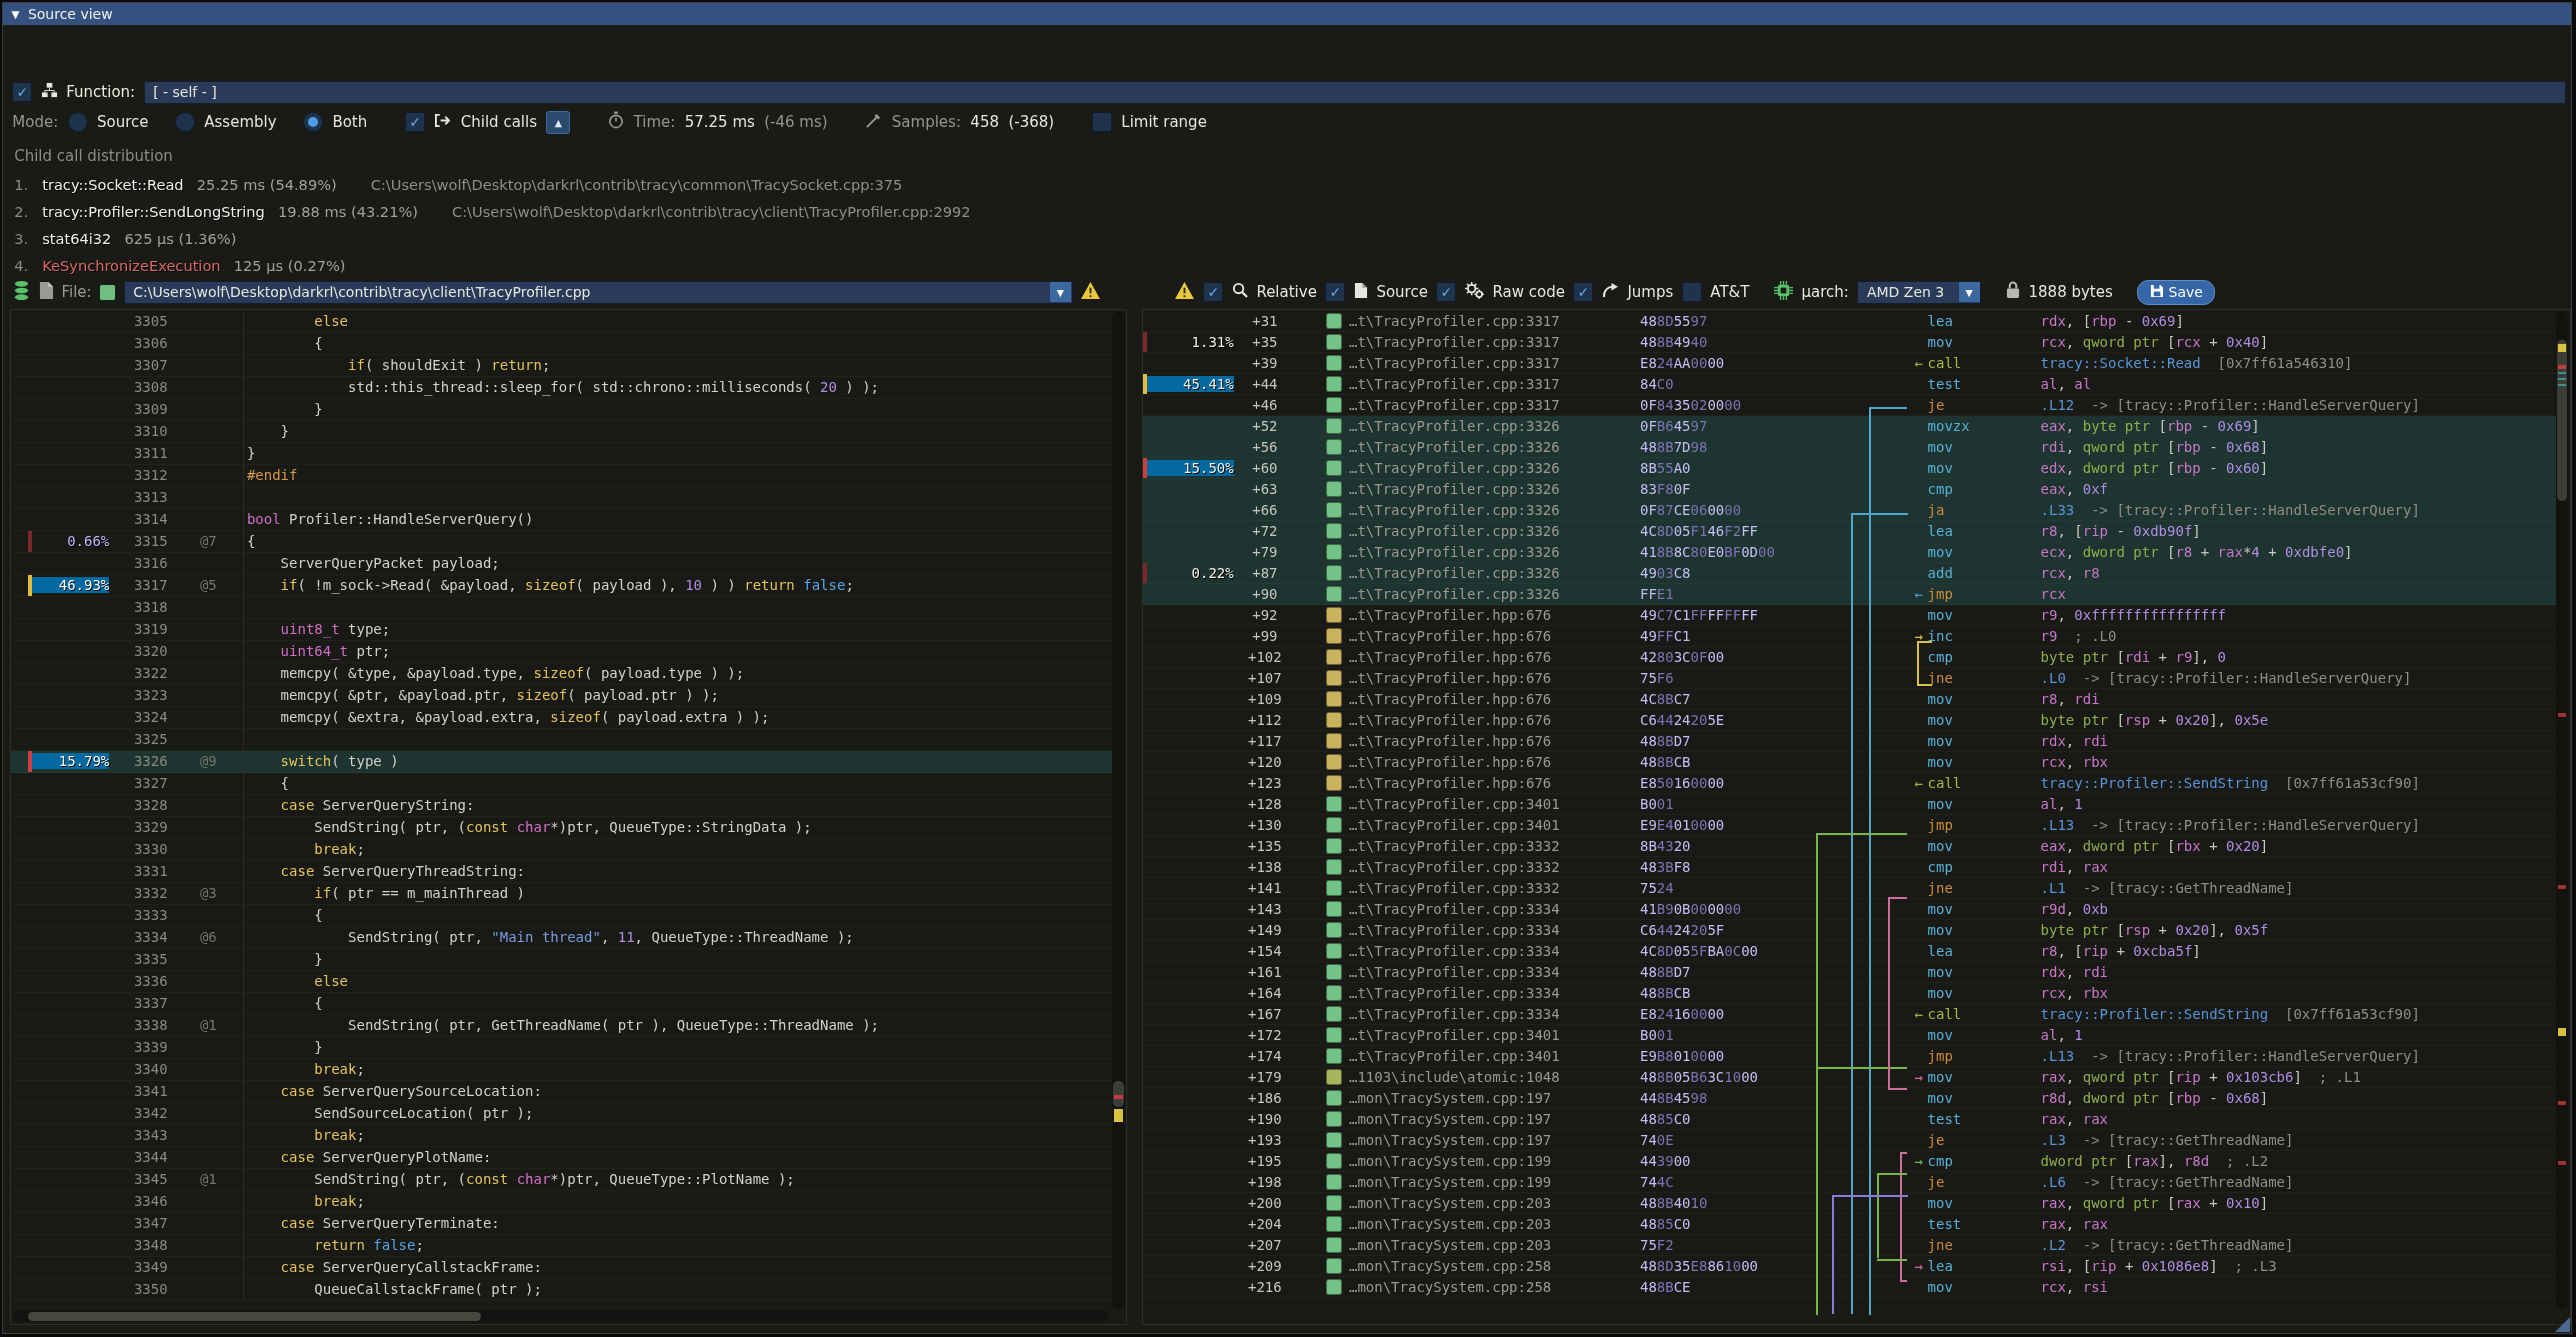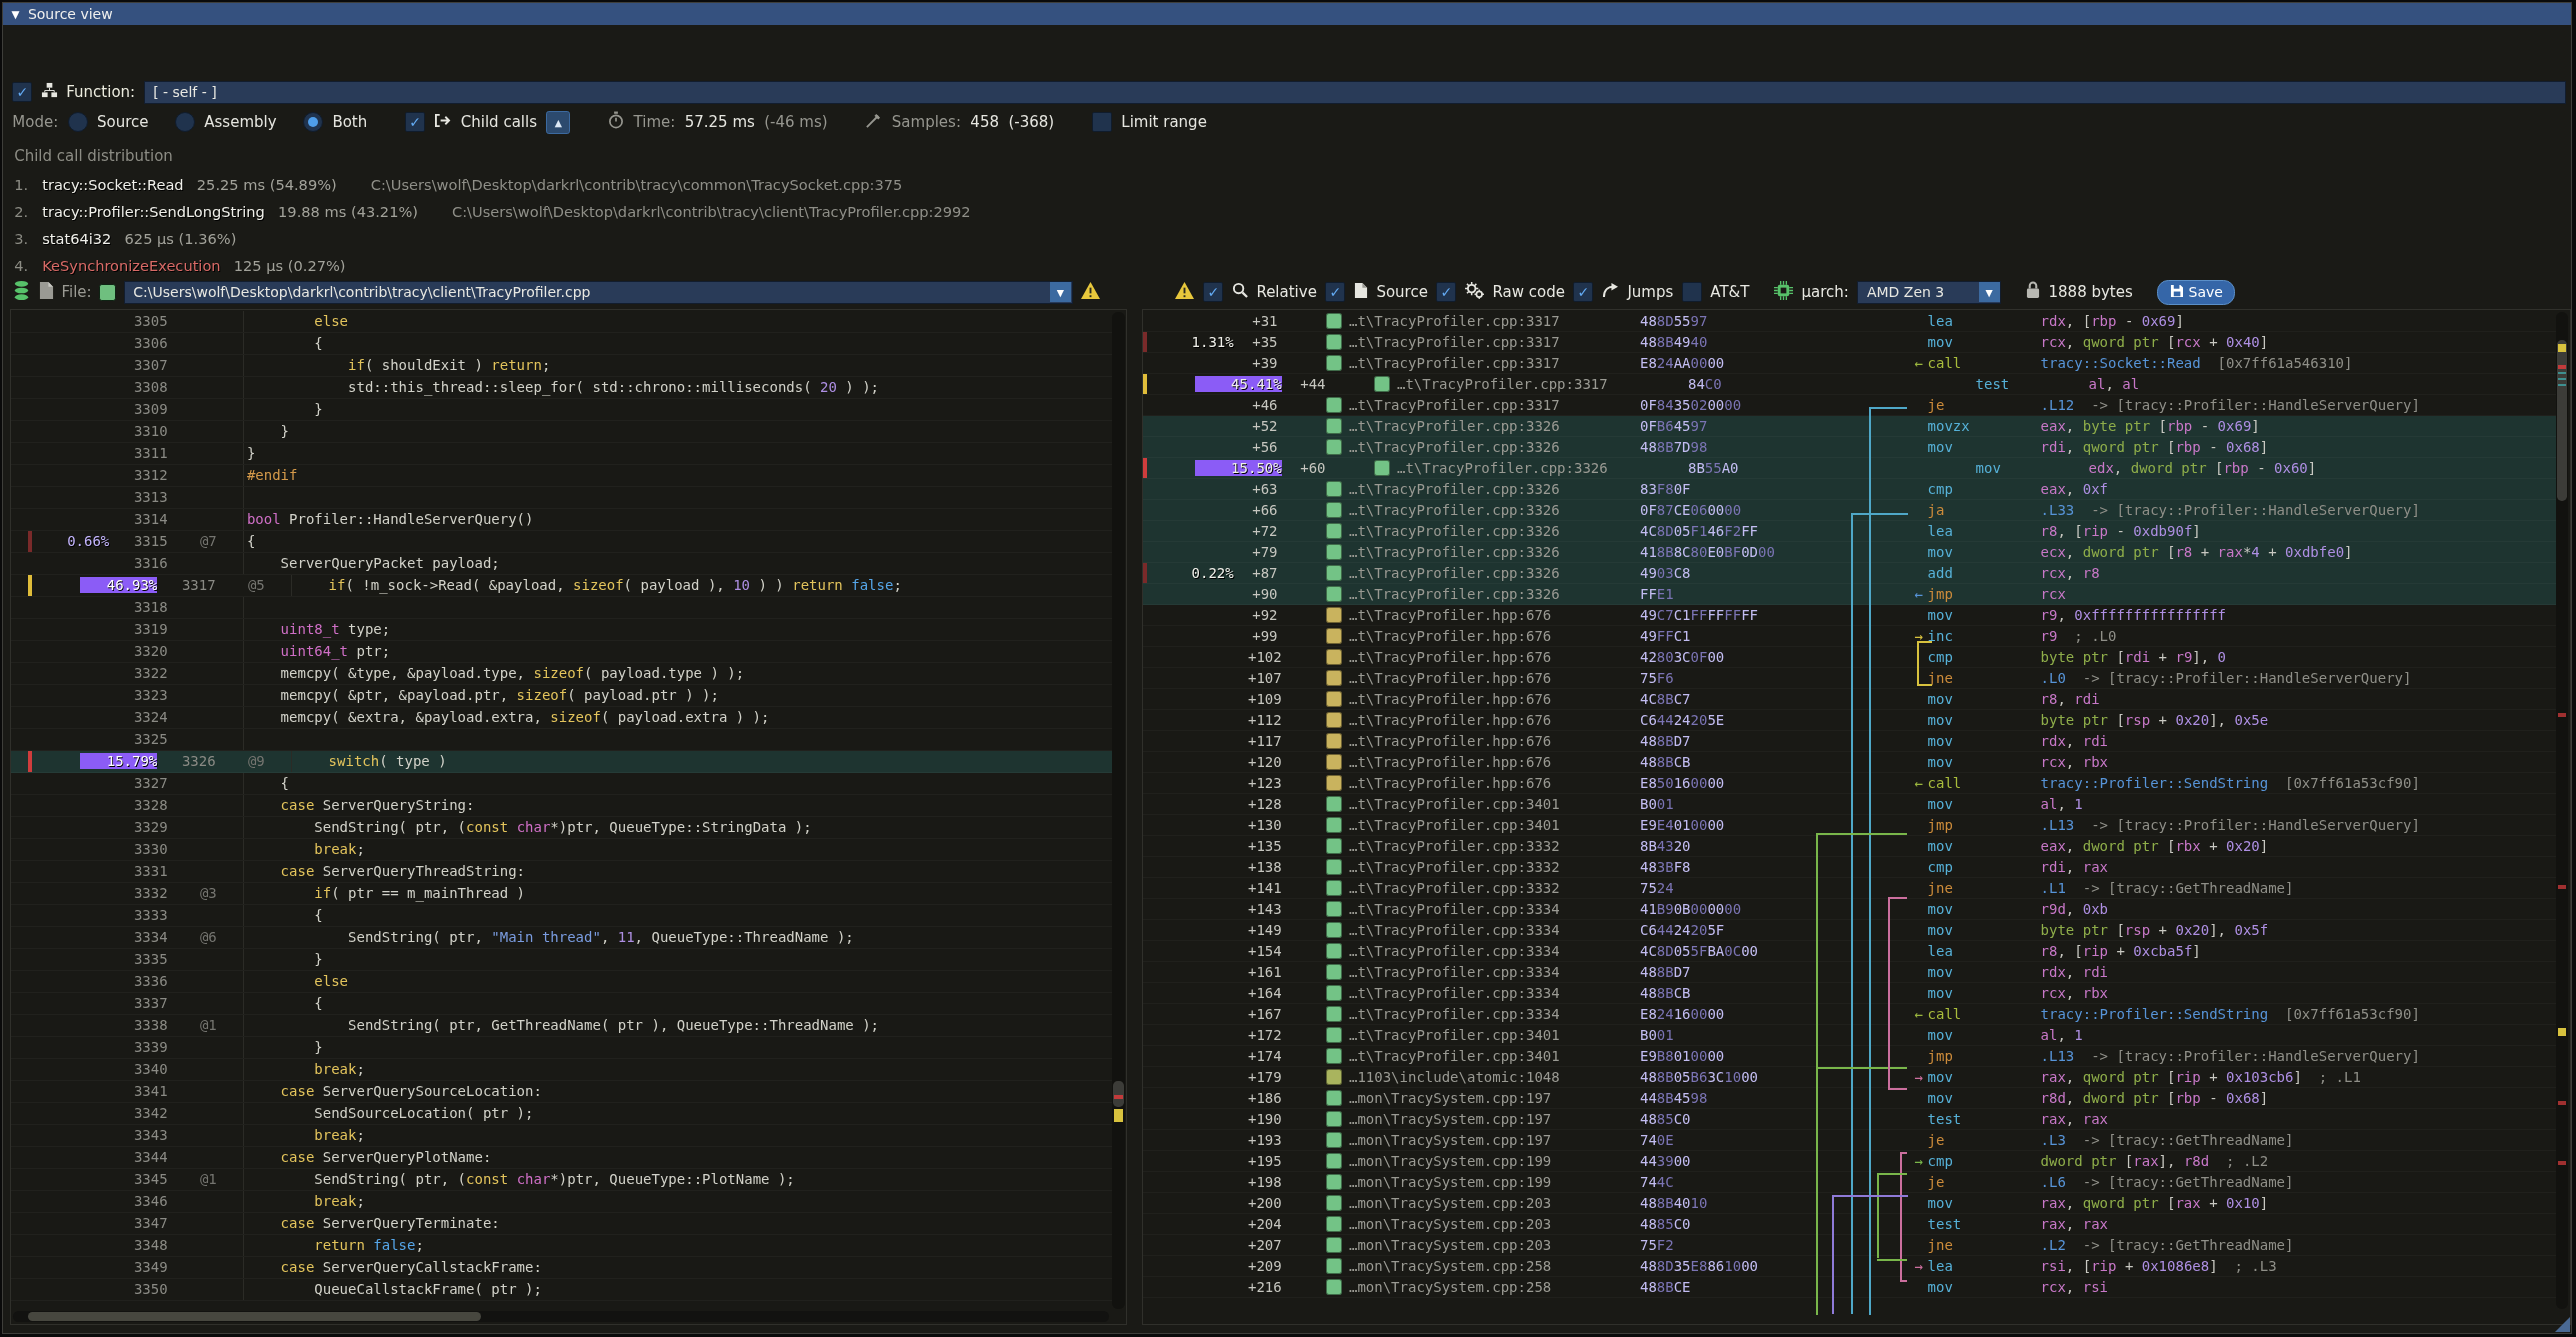--- a/index.html
+++ b/index.html
@@ -45,41 +45,41 @@
   .cc-path{color:#8f8f88;margin-left:34px;}
   
   .filebar{position:absolute;left:9.4px;top:276px;height:26.4px;display:flex;align-items:center;gap:7.6px;}
   .file-label{color:#9a9a93;font-size:15px;}
   .swatch{width:15px;height:15px;border-radius:2.8px;background:#6fbf7f;border:0.9px solid #0e2414;}
   .file-combo{width:949px;position:relative;}
   .combo-arrow{position:absolute;right:0.9px;top:0.9px;bottom:0.9px;width:21px;background:#3c6aa0;
                display:flex;align-items:center;justify-content:center;color:#fff;font-size:9.4px;}
   .asm-toolbar{position:absolute;left:1171px;top:276px;height:26.4px;display:flex;align-items:center;gap:8.5px;
                color:#e8e8e2;font-size:15px;}
-  .uarch-combo{width:144px;position:relative;padding-right:23px;}
+  .uarch-combo{width:124px;position:relative;padding-right:23px;}
   .save-btn{height:23px;border-radius:11.3px;background:#3566a8;border:0.9px solid #5b8fc8;color:#fff;
             display:inline-flex;align-items:center;gap:5.7px;padding:0 11.3px;font-size:14px;}
   
   .pane{position:absolute;top:306px;height:1016px;background:#191915;border:0.9px solid #30302b;box-sizing:border-box;}
   .src-pane{left:7.6px;width:1117px;}
   .asm-pane{left:1139px;width:1429px;}
   .rows{position:absolute;left:0;top:0.9px;right:12px;overflow:hidden;}
   .src-rows{height:1001px;}
   .asm-rows{height:1003px;}
   
   .srow{display:flex;align-items:center;height:22px;box-sizing:border-box;
         border-bottom:0.9px solid rgba(255,255,255,0.035);
         font-family:"DejaVu Sans Mono",monospace;font-size:14px;white-space:pre;}
   .srow.hl{background:#1e3430;}
   .sbar{width:3.8px;height:100%;margin-left:17px;flex:none;}
   .spct{width:77px;text-align:right;color:#c4b5fd;text-shadow:0.9px 0.9px 0 #000;flex:none;}
   .snum{width:43px;margin-left:24.6px;color:#8a8a84;flex:none;}
   .smark{width:43px;margin-left:23px;color:#757570;flex:none;}
   .scode{border-left:0.9px solid #2b2b26;padding-left:3px;height:100%;display:flex;align-items:center;}
-  .boxed{background:#8b5cf6;color:#fff;margin-left:48px;}
+  .boxed{background:#0369a1;color:#fff;}
   .tk-p{color:#d2d2c9}.tk-k{color:#e3c45c}.tk-t{color:#cf6fc6}.tk-n{color:#ae8fe3}
   .tk-s{color:#7a9ce0}.tk-f{color:#56a6e8}.tk-c{color:#d59a4a}
   
   .arow{display:flex;align-items:center;height:21px;box-sizing:border-box;
         border-bottom:0.9px solid rgba(255,255,255,0.03);
         font-family:"DejaVu Sans Mono",monospace;font-size:14px;white-space:pre;}
   .arow.hl{background:#1e3430;}
   .abar{width:3.8px;height:100%;flex:none;}
   .apct{width:87px;text-align:right;color:#f0f0ea;text-shadow:0.9px 0.9px 0 #000;flex:none;}
   .aoff{width:51px;margin-left:5.7px;text-align:center;color:#c6c6bf;flex:none;}

